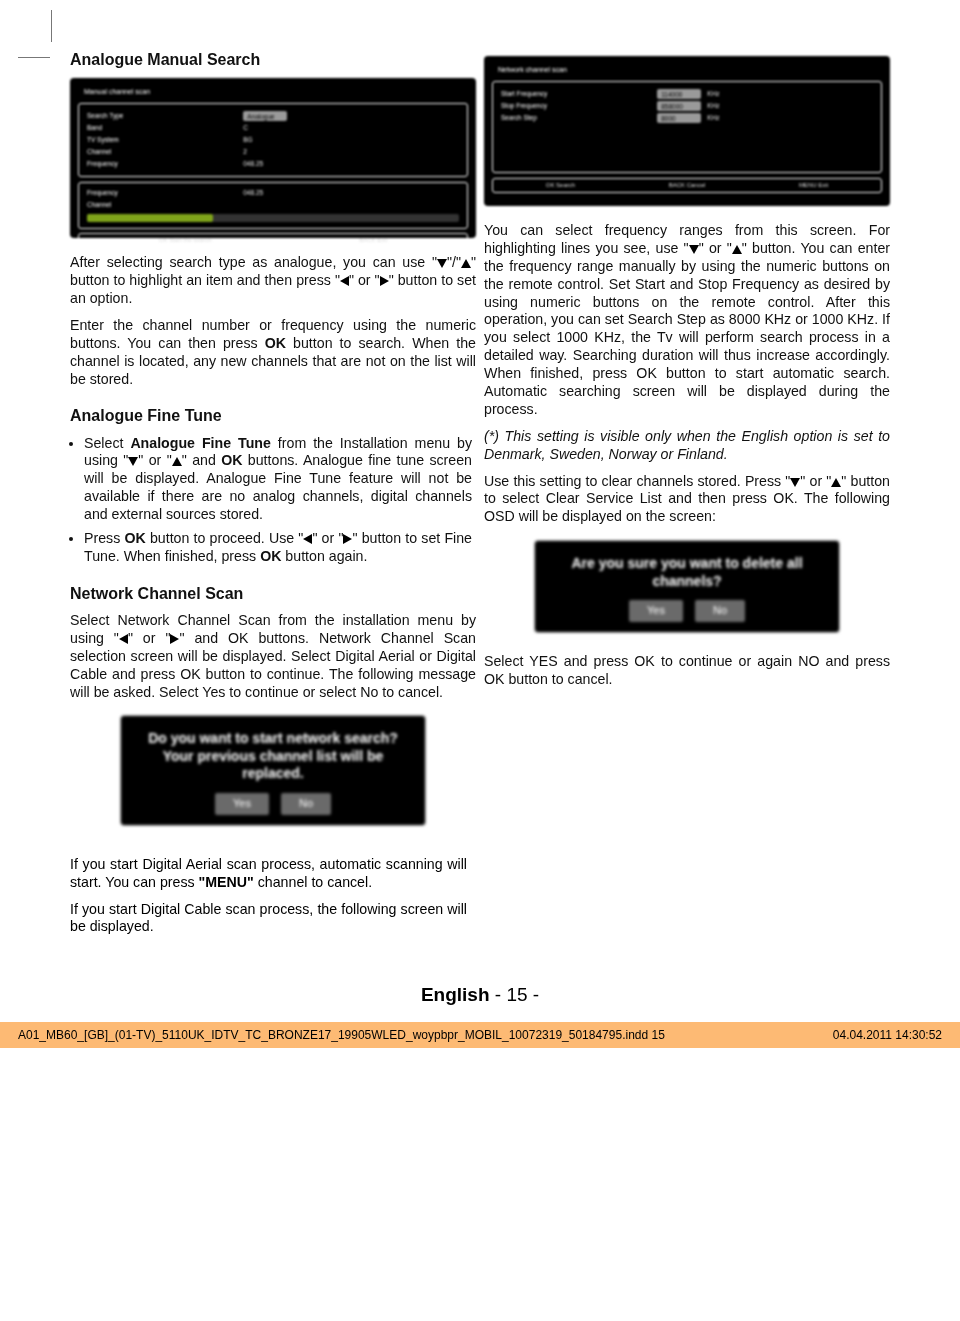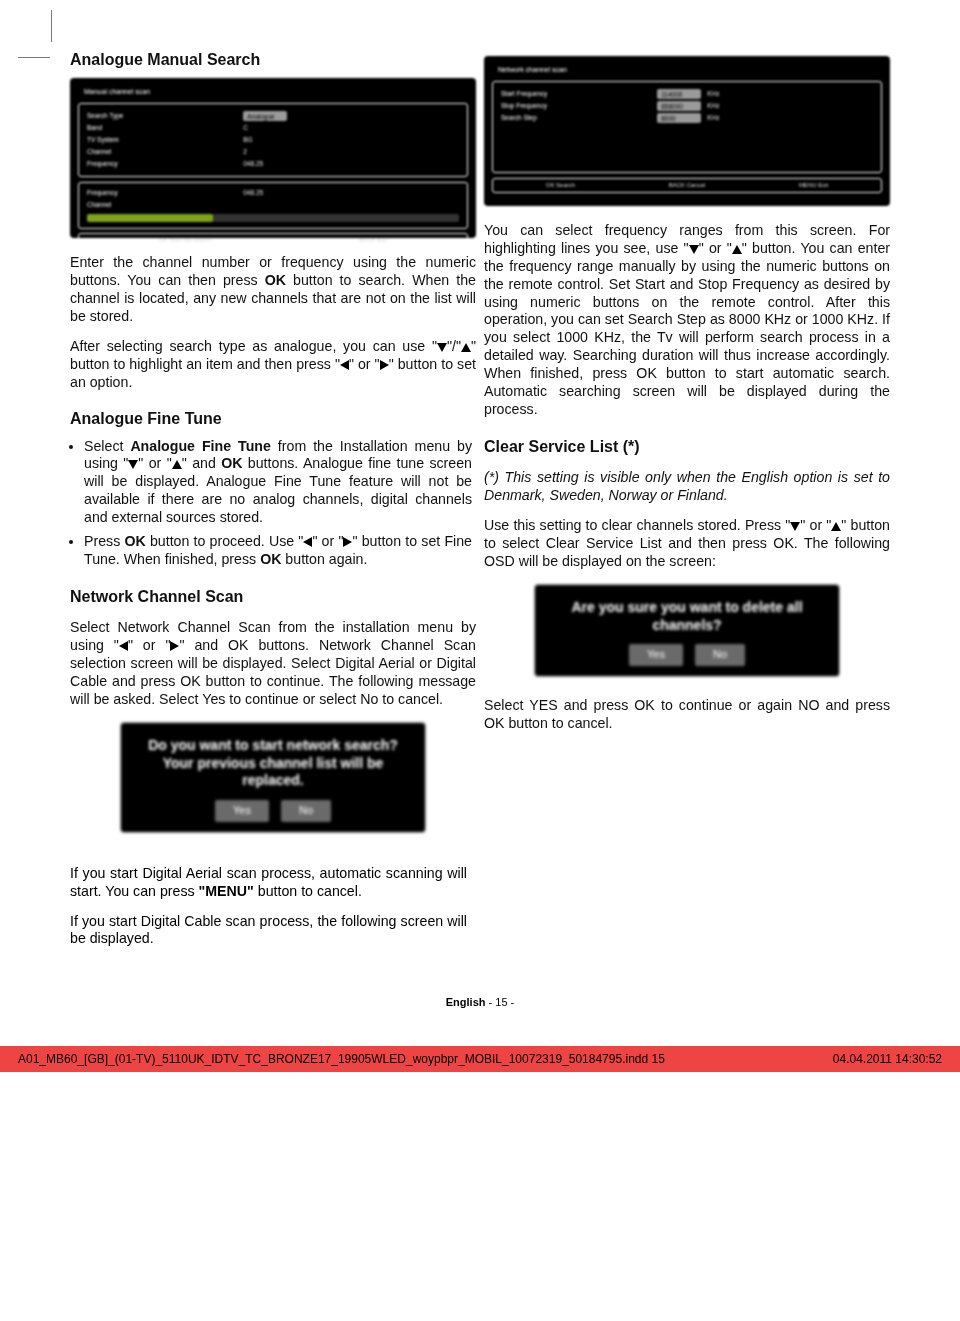--- a/index.html
+++ b/index.html
@@ -52,21 +52,21 @@
   }
   h2 {
     font-size: 16px;
     font-weight: bold;
     margin: 18px 0 8px 0;
   }
   h2.first {
     margin-top: 0;
   }
   p {
-    margin: 12px 0 9px 0;
+    margin: 0 0 9px 0;
     text-align: justify;
   }
   p.ital {
     font-style: italic;
   }
   ul {
     margin: 0 4px 9px 0;
     padding-left: 14px;
   }
   li {
@@ -188,28 +188,28 @@
 
   
   .after {
     margin-top: 10px;
     font-size: 14.2px;
     line-height: 1.26;
     width: calc(50% - 13px);
   }
   .page-foot-center {
     text-align: center;
-    font-size: 11px;
-    margin: 48px 0 38px 0;
+    font-size: 19px;
+    margin: 48px 0 16px 0;
   }
   .indd-row {
     display: flex;
     justify-content: space-between;
     align-items: center;
-    background: #ef4444;
+    background: #fdba74;
     font-size: 12px;
     padding: 6px 18px;
     width: 960px;
     box-sizing: border-box;
   }
 </style>
 </head>
 <body>
 
 <div class="page">
@@ -256,24 +256,24 @@
               <div class="barfill"></div>
             </div>
         </div>
         <div class="osd-bottom-row" style="margin-top:4px;">
           <span>OK  Start the search</span>
           <span>BACK  Exit</span>
         </div>
       </div>
 
       <p>
+        <span>After selecting search type as analogue, you can use "</span><span class="tri down"></span><span>"/"</span><span class="tri up"></span><span>" button to highlight an item and then press "</span><span class="tri left"></span><span>" or "</span><span class="tri right"></span><span>" button to set an option.</span>
+      </p>
+      <p>
         <span>Enter the channel number or frequency using the numeric buttons. You can then press </span><b>OK</b><span> button to search. When the channel is located, any new channels that are not on the list will be stored.</span>
-      </p>
-      <p>
-        <span>After selecting search type as analogue, you can use "</span><span class="tri down"></span><span>"/"</span><span class="tri up"></span><span>" button to highlight an item and then press "</span><span class="tri left"></span><span>" or "</span><span class="tri right"></span><span>" button to set an option.</span>
       </p>
 
       <h2>Analogue Fine Tune</h2>
       <ul>
         <li>
           <span>Select </span><b>Analogue Fine Tune</b><span> from the Installation menu by using "</span><span class="tri down"></span><span>" or "</span><span class="tri up"></span><span>" and </span><b>OK</b><span> buttons. Analogue fine tune screen will be displayed. Analogue Fine Tune feature will not be available if there are no analog channels, digital channels and external sources stored.</span>
         </li>
         <li>
           <span>Press </span><b>OK</b><span> button to proceed. Use "</span><span class="tri left"></span><span>" or "</span><span class="tri right"></span><span>" button to set Fine Tune. When finished, press </span><b>OK</b><span> button again.</span>
         </li>
@@ -322,21 +322,20 @@
           <span>OK  Search</span>
           <span>BACK  Cancel</span>
           <span>MENU  Exit</span>
         </div>
       </div>
 
       <p>
         <span>You can select frequency ranges from this screen. For highlighting lines you see, use "</span><span class="tri down"></span><span>" or "</span><span class="tri up"></span><span>" button. You can enter the frequency range manually by using the numeric buttons on the remote control. Set Start and Stop Frequency as desired by using numeric buttons on the remote control. After this operation, you can set Search Step as 8000 KHz or 1000 KHz. If you select 1000 KHz, the Tv will perform search process in a detailed way. Searching duration will thus increase accordingly. When finished, press OK button to start automatic search. Automatic searching screen will be displayed during the process.</span>
       </p>
 
-      <h2>Clear Service List (*)</h2>
       <p class="ital">(*) This setting is visible only when the English option is set to Denmark, Sweden, Norway or Finland.</p>
       <p>
         <span>Use this setting to clear channels stored. Press "</span><span class="tri down"></span><span>" or "</span><span class="tri up"></span><span>" button to select Clear Service List and then press OK. The following OSD will be displayed on the screen:</span>
       </p>
 
       <div class="popup">
         <div class="msg">
           <div>Are you sure you want to delete all</div>
           <div>channels?</div>
         </div>
@@ -345,21 +344,21 @@
           <div class="btn">No</div>
         </div>
       </div>
 
       <p>Select YES and press OK to continue or again NO and press OK button to cancel.</p>
     </div>
   </div>
 
   <div class="after">
     <p>
-      <span>If you start Digital Aerial scan process, automatic scanning will start. You can press </span><b>"MENU"</b><span> button to cancel.</span>
+      <span>If you start Digital Aerial scan process, automatic scanning will start. You can press </span><b>"MENU"</b><span> channel to cancel.</span>
     </p>
     <p>If you start Digital Cable scan process, the following screen will be displayed.</p>
   </div>
 
   <div class="page-foot-center">
     <b>English</b><span>  - 15 -</span>
   </div>
 </div>
 
 <div class="indd-row">

